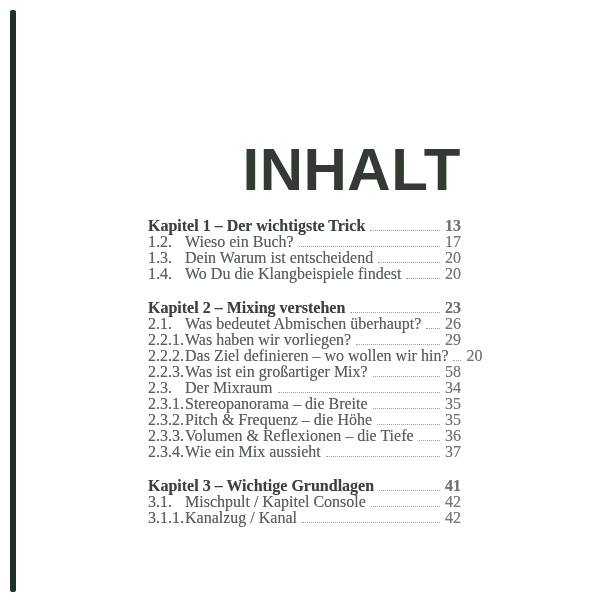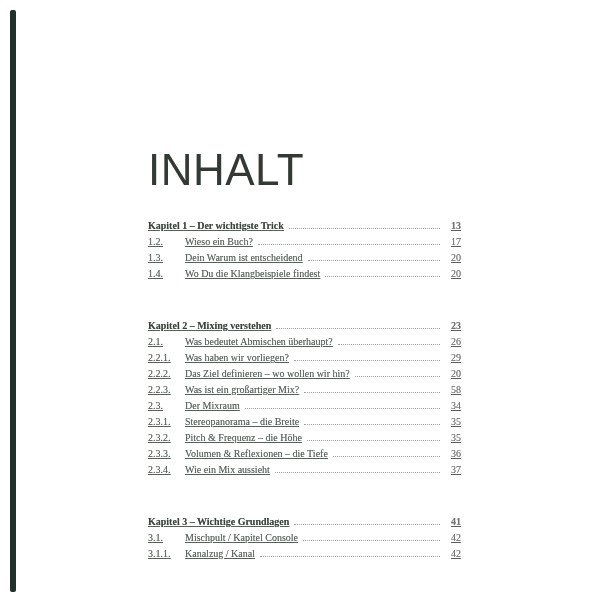--- a/index.html
+++ b/index.html
@@ -22,34 +22,34 @@
     border-radius: 2px;
   }
   .content {
     position: absolute;
     left: 148px; top: 148px;
     width: 313px;
   }
   .page-title {
     margin: 0;
     font-family: "Liberation Sans", sans-serif;
-    font-weight: 400;
-    font-size: 44px;
+    font-weight: 700;
+    font-size: 60px;
     line-height: 44px;
     letter-spacing: 0.5px;
     color: #333a34;
+    text-align: right;
   }
   .toc {
     margin-top: 26px;
-    font-size: 10px;
+    font-size: 16px;
     color: #566059;
     text-shadow: 0 0 0.5px rgba(86,96,89,0.55);
-    text-decoration: underline;
-  }
-  .toc-section + .toc-section { margin-top: 36px; }
+  }
+  .toc-section + .toc-section { margin-top: 18px; }
   .row {
     display: flex;
     align-items: baseline;
     line-height: 16px;
     height: 16px;
     white-space: nowrap;
   }
   .row.heading {
     font-weight: 700;
     color: #3a433c;

